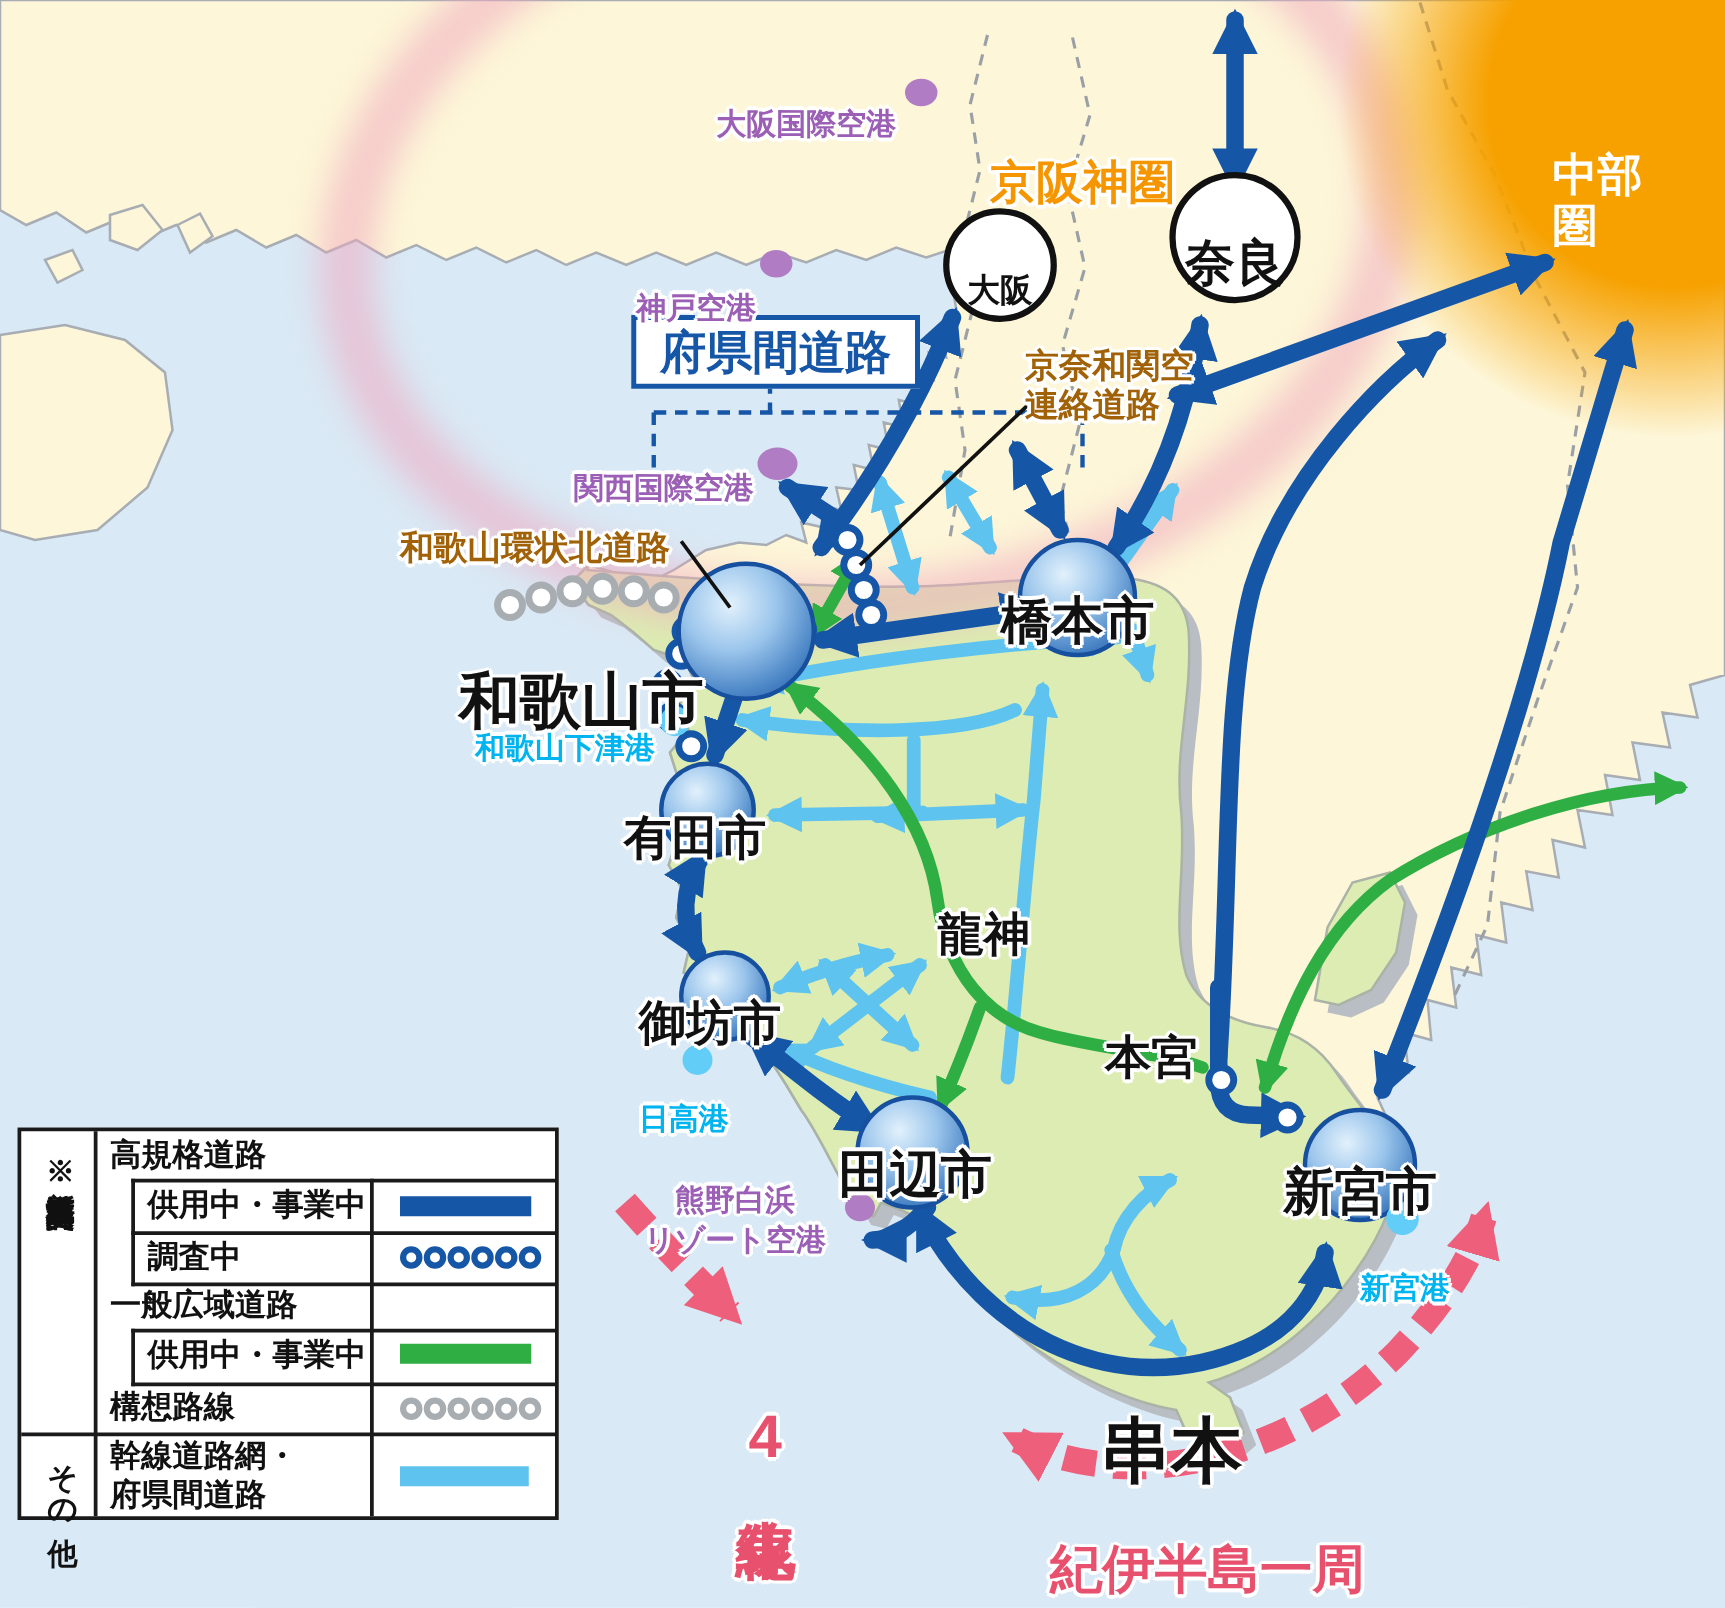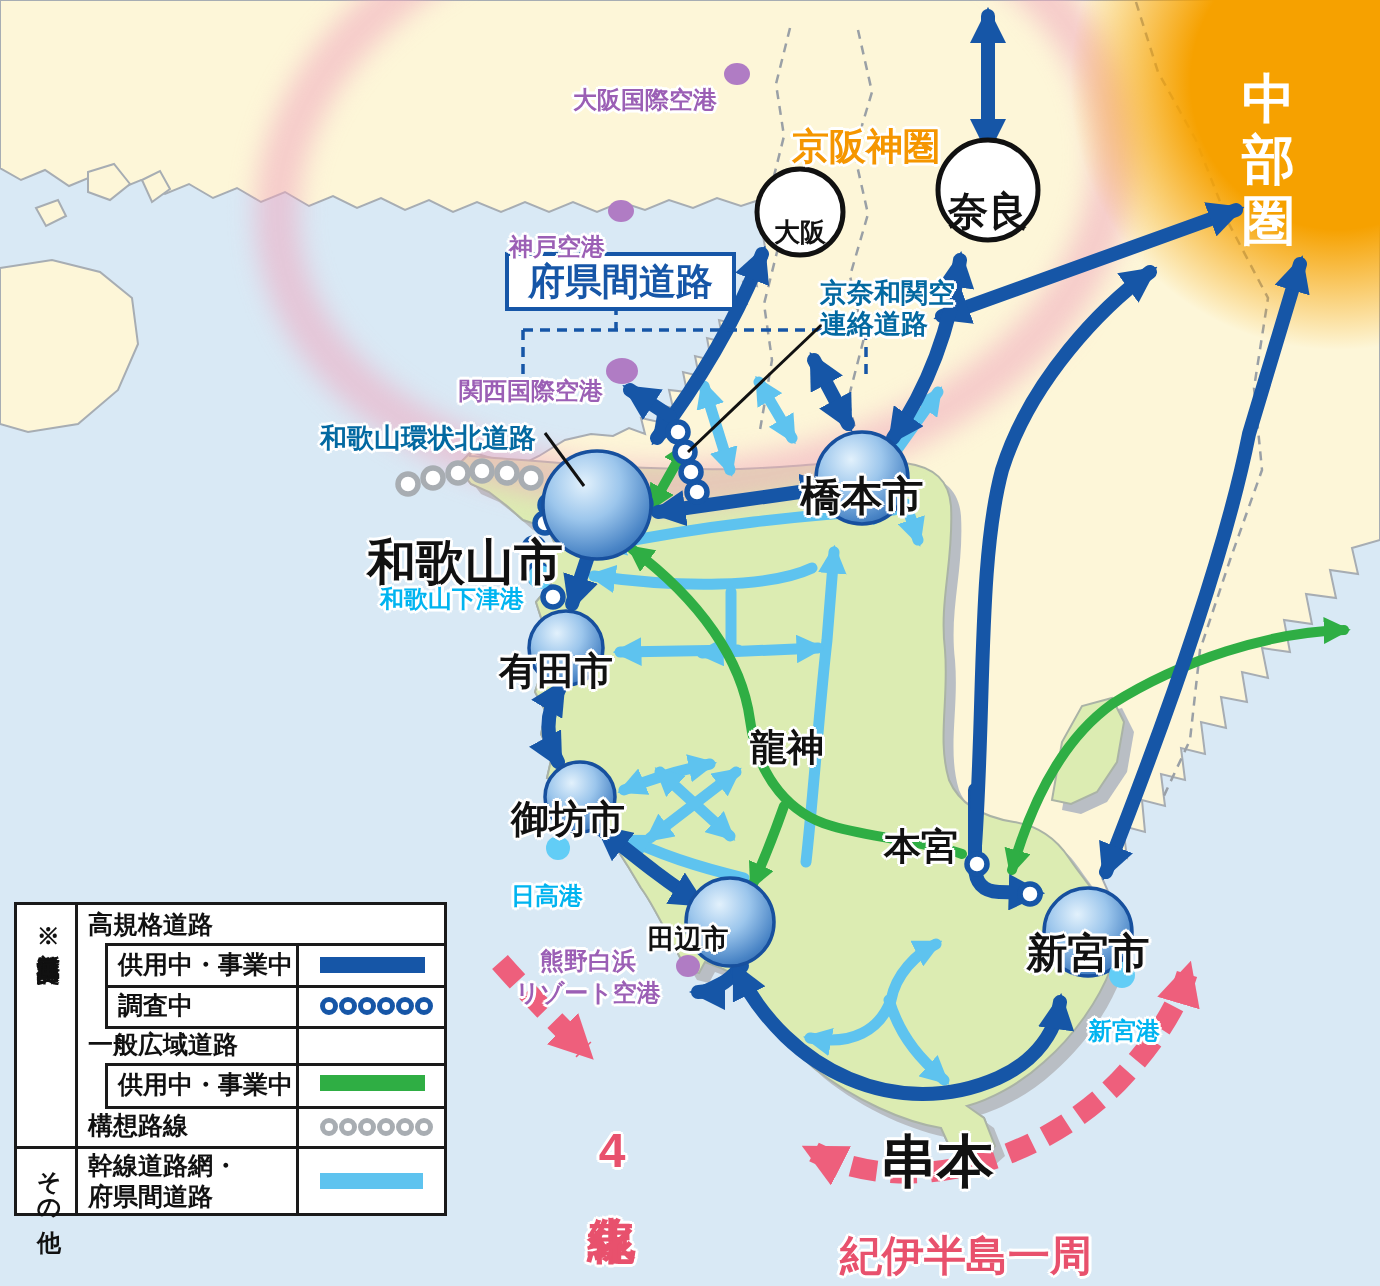--- a/index.html
+++ b/index.html
@@ -5,21 +5,21 @@
   html,body{margin:0;padding:0;background:#e8eef4;font-family:"Liberation Sans",sans-serif;}
   #stage{position:relative;width:1380px;height:1286px;overflow:hidden;background:#d9e9f5;}
   #stage svg{position:absolute;left:0;top:0;z-index:1;}
   .lbl{position:absolute;z-index:5;transform:translate(-50%,-50%);white-space:pre-line;font-weight:bold;line-height:1.15;margin-top:20px;}
   .anchor-left{transform:translate(0,-50%);}
   .ol{text-shadow:-2px -2px 0 #fff,2px -2px 0 #fff,-2px 2px 0 #fff,2px 2px 0 #fff,-3px 0 0 #fff,3px 0 0 #fff,0 -3px 0 #fff,0 3px 0 #fff;}
   .city{color:#111;font-size:49px;}
   .area{color:#111;font-size:37px;}
   .airport{color:#9b5fb5;font-size:24px;}
   .port{color:#00b4f0;font-size:24px;}
-  .roadlbl{color:#0369a1;font-size:27px;}
+  .roadlbl{color:#a16207;font-size:27px;}
   .pink{color:#e8516d;}
   .vert{writing-mode:vertical-rl;text-orientation:upright;letter-spacing:1px;}
   #fukenkan-box{position:absolute;z-index:5;background:#fff;border:4px solid #1656a7;color:#1656a7;
        font-weight:bold;font-size:37px;display:flex;align-items:center;justify-content:center;transform:none;}
   
   #legend{position:absolute;left:14px;top:902px;width:433px;height:314px;background:#fff;border:3px solid #1a1a1a;z-index:6;box-sizing:border-box;}
   #legend .ln{position:absolute;background:#1a1a1a;}
   #legend .txt{position:absolute;font-size:25px;color:#111;font-weight:600;transform:translate(0,-50%);white-space:pre-line;line-height:1.25;}
   #legend .sw{position:absolute;}
   #legend .ring{position:absolute;width:8px;height:8px;border-radius:50%;background:#fff;}
@@ -209,32 +209,32 @@
     <circle cx="540" cy="577" r="12"></circle>
     <circle cx="558" cy="848" r="12"></circle>
     <circle cx="1122" cy="975" r="13"></circle>
   </g>
 </svg>
 
 <div class="lbl city" style="left:800px;top:213px;font-size:26px;">大阪</div>
 <div class="lbl city" style="left:988px;top:191px;font-size:40px;">奈良</div>
 
 <div class="lbl ol" style="left:866px;top:127px;font-size:37px;color:#f59600;">京阪神圏</div>
-<div class="lbl" style="left:1288px;top:140px;font-size:53px;color:#fff;">中部圏</div>
+<div class="lbl" style="left:1288px;top:140px;font-size:36px;color:#fff;">中部圏</div>
 
 <div id="fukenkan-box" style="left:505px;top:252px;width:223px;height:51px;">府県間道路</div>
 <div class="lbl roadlbl ol anchor-left" style="left:820px;top:289px;">京奈和関空
 連絡道路</div>
 <div class="lbl roadlbl ol" style="left:428px;top:419px;">和歌山環状北道路</div>
 
 <div class="lbl city ol" style="left:465px;top:542px;">和歌山市</div>
 <div class="lbl city ol" style="left:862px;top:477px;font-size:41px;">橋本市</div>
 <div class="lbl city ol" style="left:556px;top:652px;font-size:38px;">有田市</div>
 <div class="lbl city ol" style="left:568px;top:800px;font-size:38px;">御坊市</div>
-<div class="lbl city ol" style="left:688px;top:920px;font-size:27px;font-family:Liberation Serif, serif;">田辺市</div>
+<div class="lbl city ol" style="left:732px;top:920px;font-size:41px;font-family:Liberation Serif, serif;">田辺市</div>
 <div class="lbl city ol" style="left:1088px;top:934px;font-size:41px;">新宮市</div>
 <div class="lbl area ol" style="left:937px;top:1142px;font-size:57px;font-family:Liberation Serif, serif;">串本</div>
 <div class="lbl area ol" style="left:787px;top:728px;">龍神</div>
 <div class="lbl area ol" style="left:921px;top:827px;">本宮</div>
 
 <div class="lbl airport ol" style="left:645px;top:80px;font-weight:600;">大阪国際空港</div>
 <div class="lbl airport ol" style="left:557px;top:227px;font-weight:600;">神戸空港</div>
 <div class="lbl airport ol" style="left:531px;top:371px;font-weight:600;">関西国際空港</div>
 <div class="lbl airport ol" style="left:588px;top:957px;text-align:center;font-weight:600;line-height:1.35;">熊野白浜
 リゾート空港</div>

